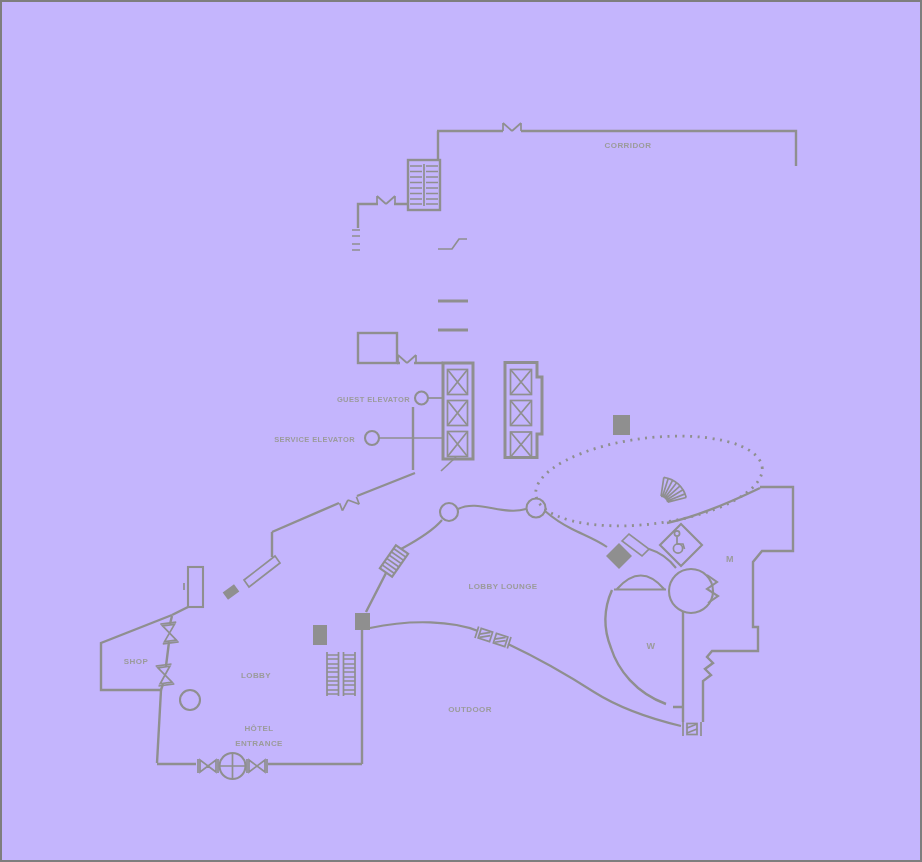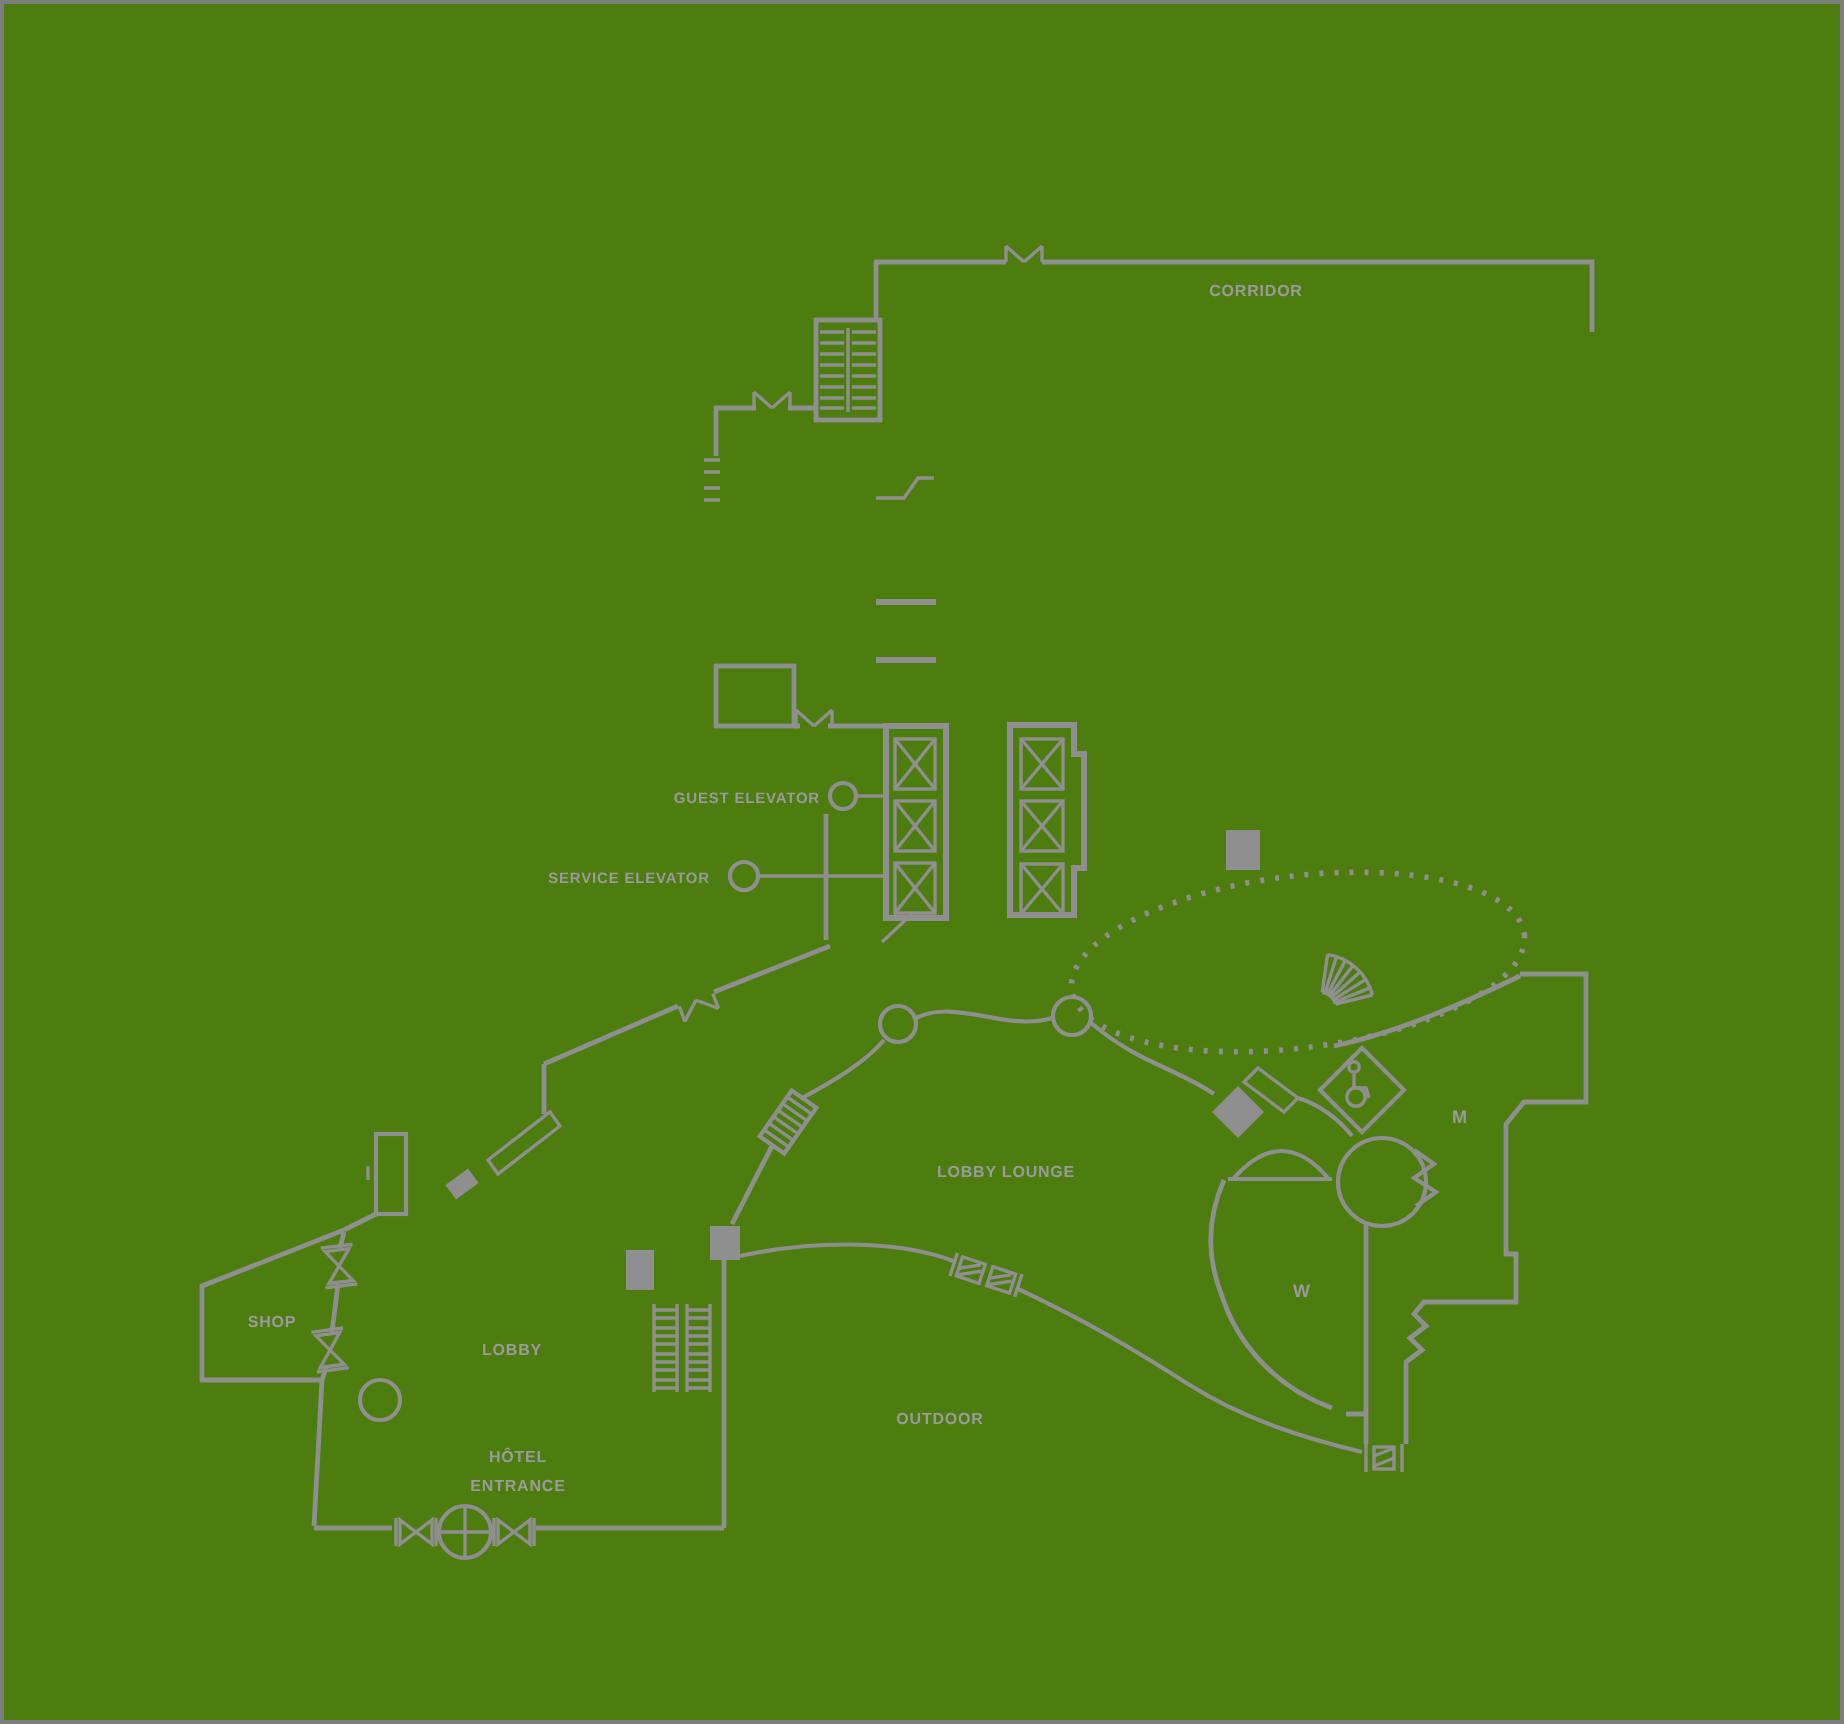--- a/index.html
+++ b/index.html
@@ -1,16 +1,16 @@
 <!DOCTYPE html>
 <html><head>
 <meta charset="utf-8">
 <style>
   html,body{margin:0;padding:0;background:#000;}
-  .canvas{position:relative;width:922px;height:862px;background:#4d7c0f;
+  .canvas{position:relative;width:922px;height:862px;background:#c4b5fd;
           border:2px solid #7e7e7e;box-sizing:border-box;overflow:hidden;}
   svg{display:block}
   .w  {stroke:#8f8f8f;fill:none;stroke-width:2.4;stroke-linecap:butt}
   .w3 {stroke:#8f8f8f;fill:none;stroke-width:3;stroke-linecap:butt}
   .s  {stroke:#8f8f8f;fill:none;stroke-width:1.7;stroke-linecap:butt}
   .s2 {stroke:#8f8f8f;fill:none;stroke-width:2.1;stroke-linecap:butt}
   .f  {fill:#8f8f8f;stroke:none}
   .dot{stroke:#8f8f8f;fill:none;stroke-width:2.8;stroke-dasharray:2 5.5}
   text.t{fill:#9b9b9b;font-family:"Liberation Sans",sans-serif;font-weight:bold;
          font-size:8px;letter-spacing:.4px}

